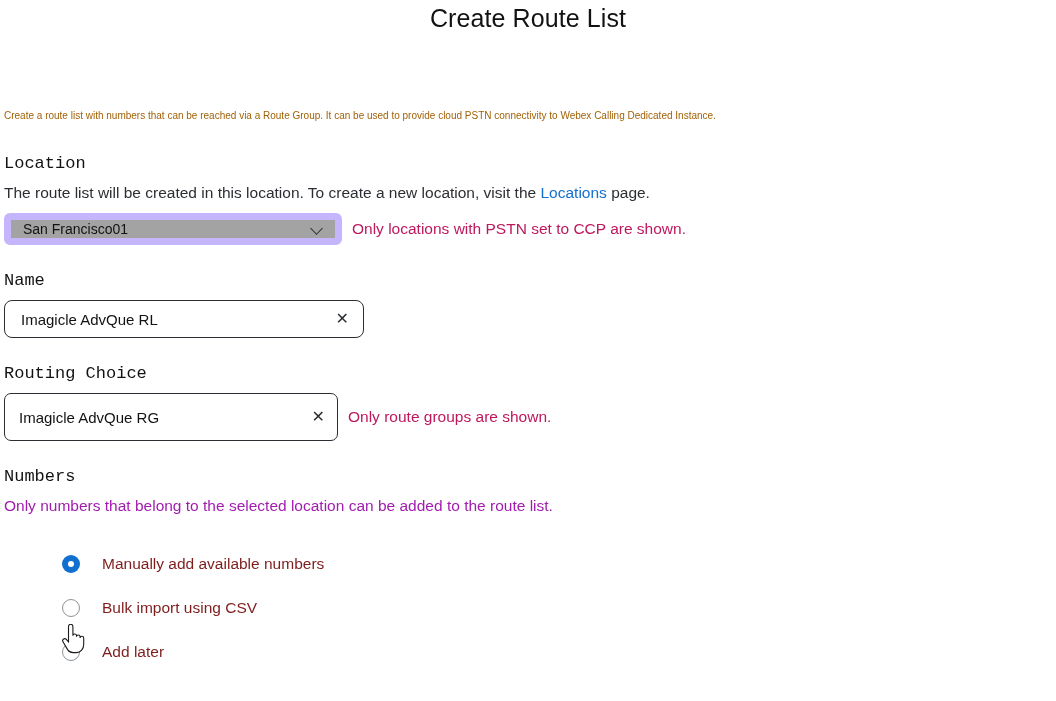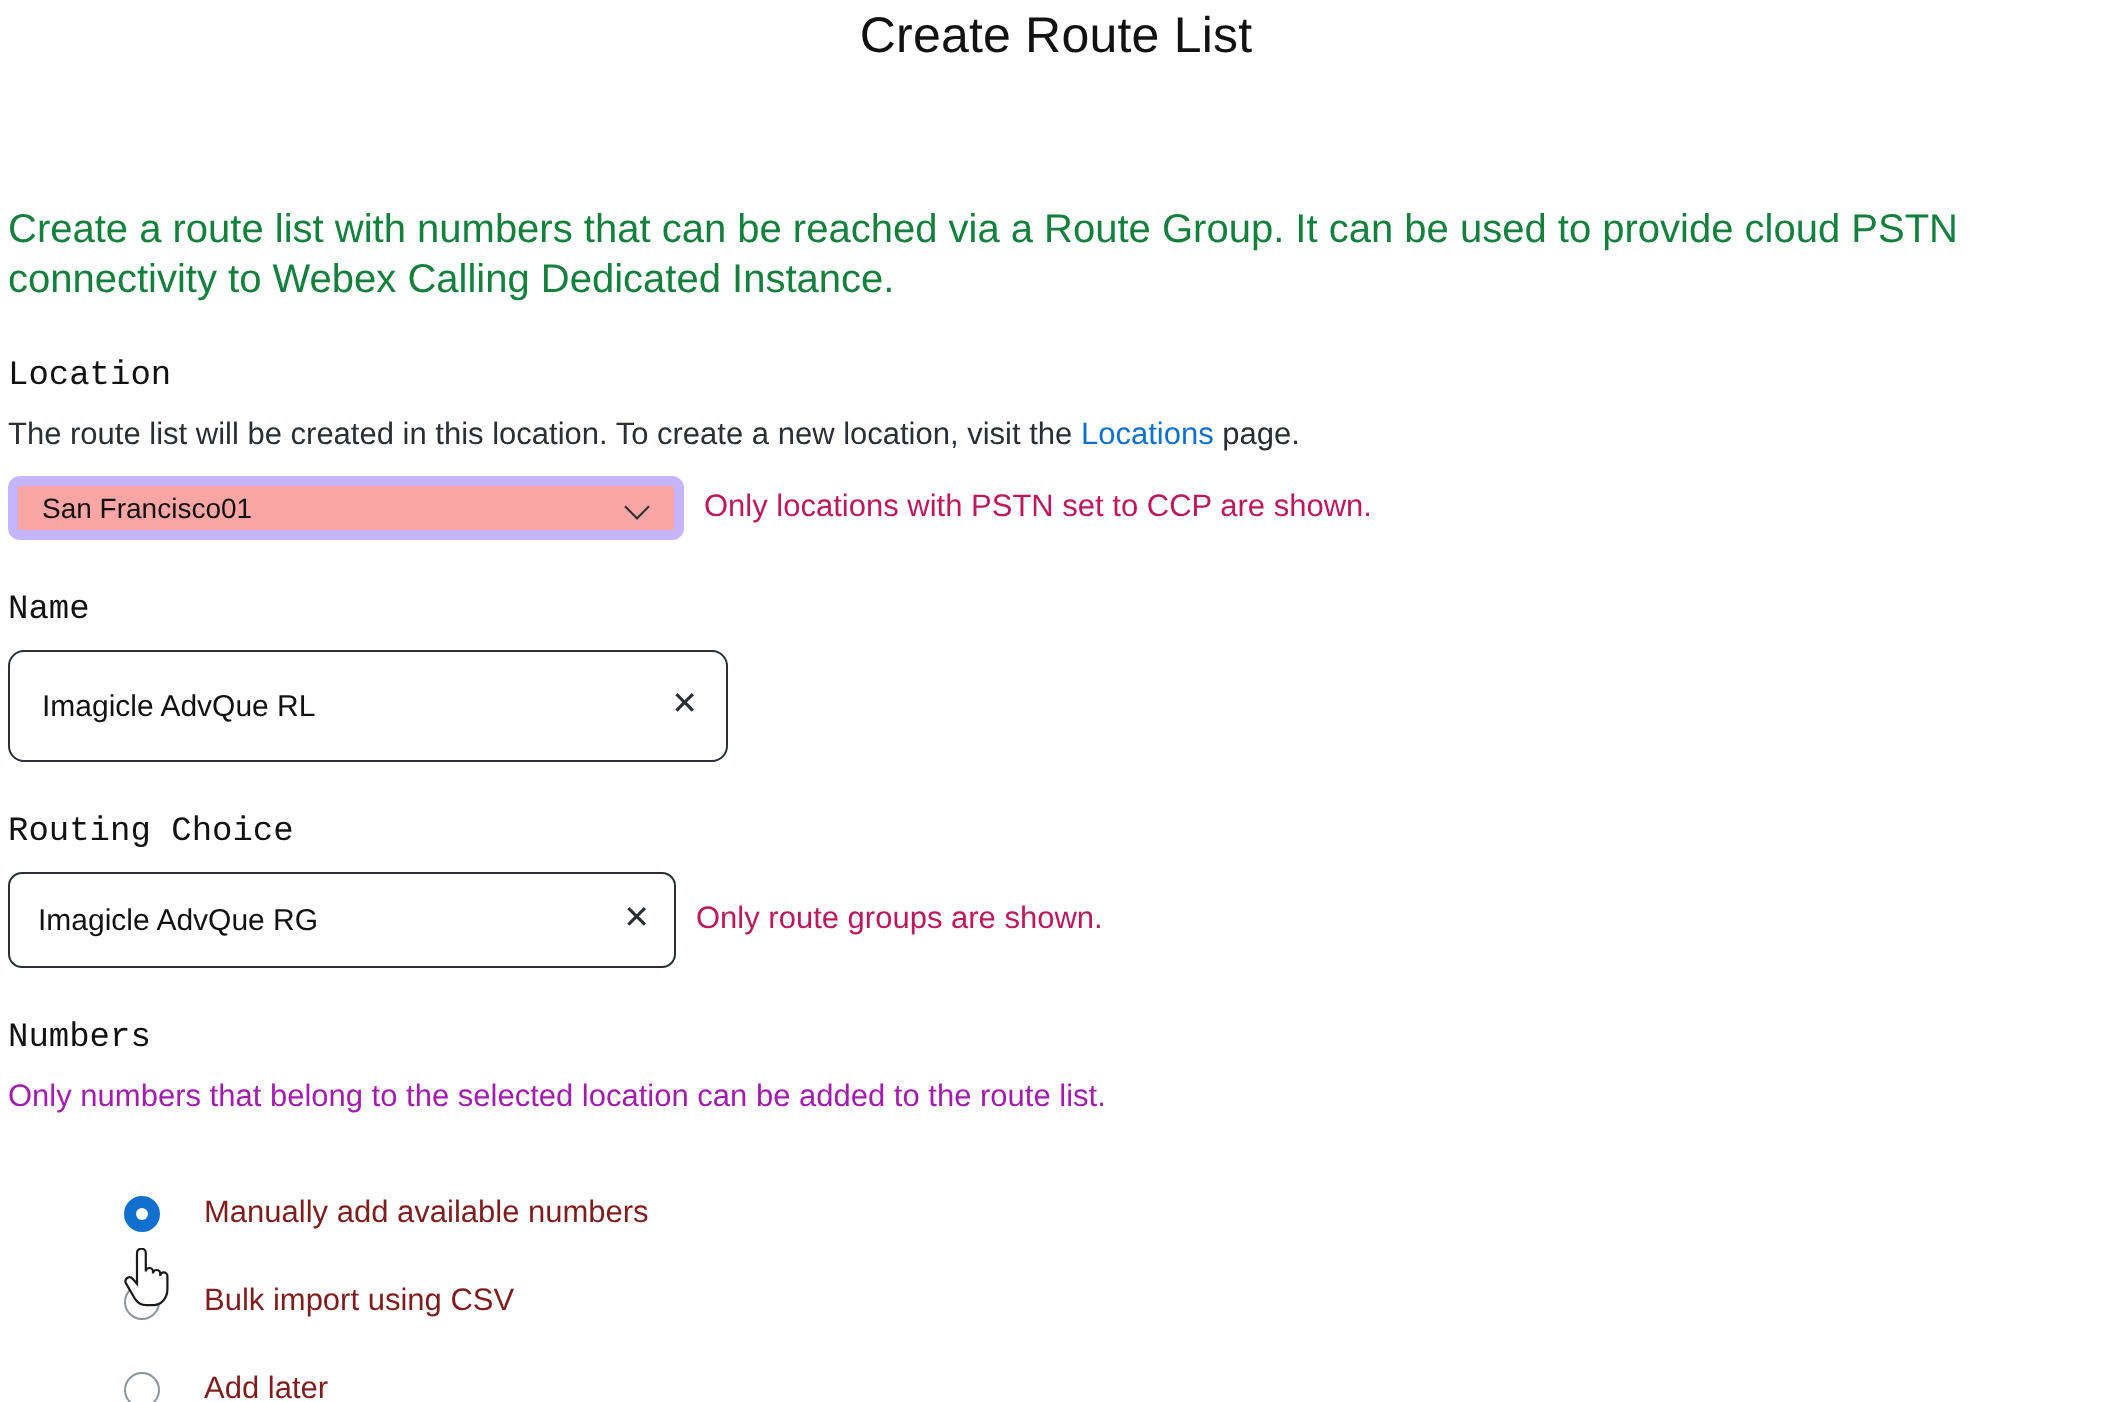--- a/index.html
+++ b/index.html
@@ -28,23 +28,23 @@
     color: #121212;
     margin: 0;
     padding-top: 4px;
     letter-spacing: 0.1px;
   }
   .content {
     padding: 0 4px;
   }
   .intro {
     margin-top: 70px;
-    font-size: 20px;
+    font-size: 10px;
     line-height: 25px;
-    color: #15803d;
+    color: #a16207;
     max-width: 1052px;
   }
   .section-heading {
     font-size: 17px;
     font-weight: 400;
     color: #121212;
     margin: 26px 0 0 0;
     font-family: Liberation Mono, monospace;
   }
   .helper-text {
@@ -62,27 +62,27 @@
   }
   .field-row {
     display: flex;
     align-items: center;
     margin-top: 10px;
   }
   .select-box {
     width: 338px;
     height: 32px;
     box-sizing: border-box;
-    border: 5px solid #c4b5fd;
+    border: 7px solid #c4b5fd;
     border-radius: 6px;
     display: flex;
     align-items: center;
     justify-content: space-between;
     padding: 0 10px 0 12px;
-    background: #fca5a5;
+    background: #a3a3a3;
     font-size: 14px;
     color: #121212;
   }
   .chev {
     width: 14px;
     height: 14px;
     display: inline-block;
     position: relative;
   }
   .chev::before {
@@ -96,21 +96,21 @@
     border-bottom: 1.4px solid #2b2f33;
     transform: rotate(45deg);
   }
   .inline-note {
     font-size: 15.5px;
     color: #be185d;
     margin-left: 10px;
   }
   .text-input {
     width: 360px;
-    height: 56px;
+    height: 38px;
     box-sizing: border-box;
     border: 1px solid #2b2f33;
     border-radius: 8px;
     display: flex;
     align-items: center;
     justify-content: space-between;
     padding: 0 14px 0 16px;
     background: #fff;
     font-size: 15px;
     color: #121212;

